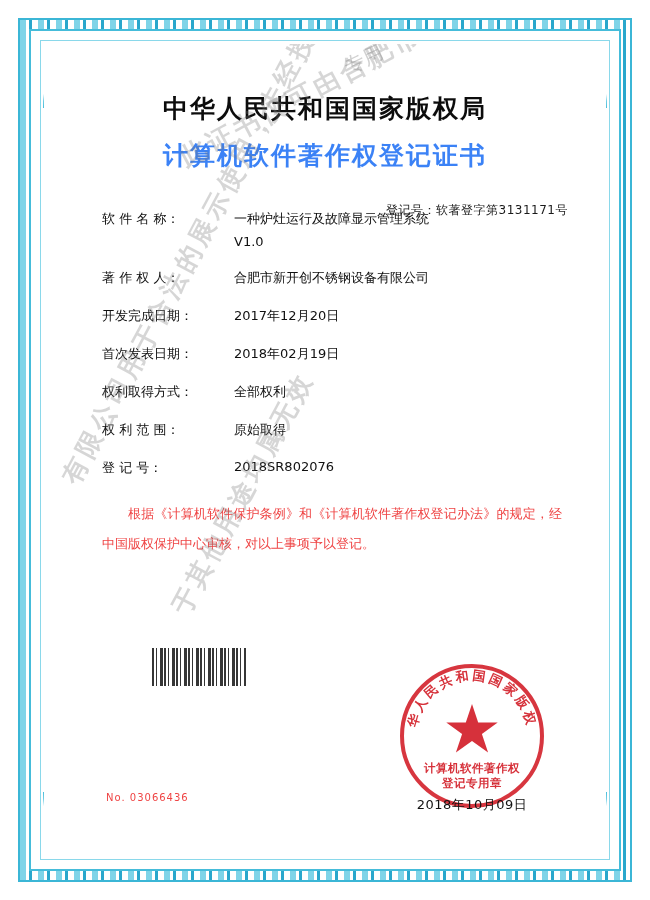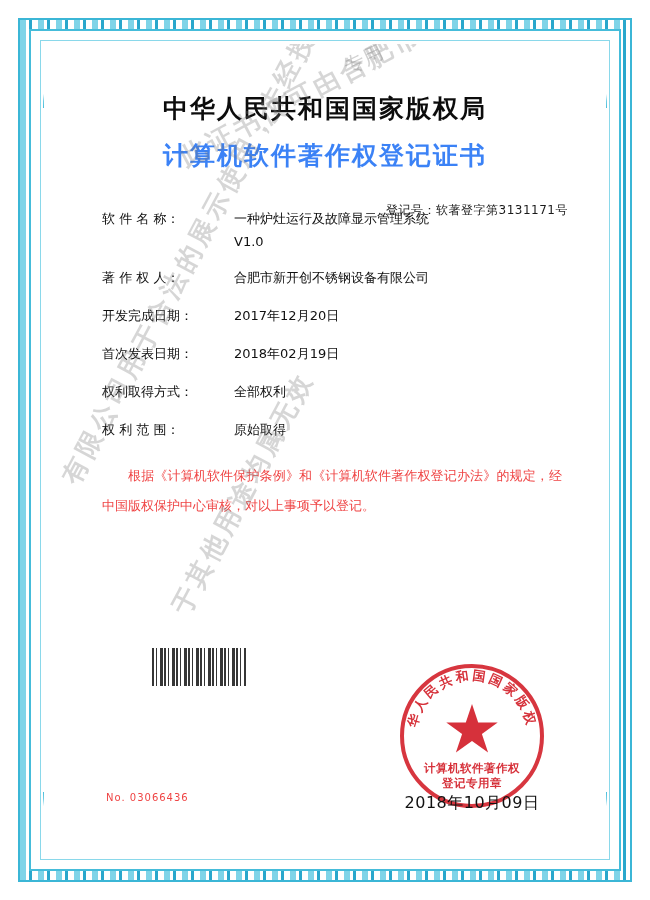--- a/index.html
+++ b/index.html
@@ -196,21 +196,21 @@
     height: 152px;
   }
   .seal svg { display:block; width:100%; height:100%; }
   .seal-date {
     position: absolute;
     right: 58px;
     bottom: 42px;
     width: 152px;
     text-align: center;
     font-family: "DejaVu Sans", sans-serif;
-    font-size: 16px;
+    font-size: 13px;
     color: #111;
     letter-spacing: 0.5px;
   }
 
   
   .wm-layer {
     position: absolute;
     left: 0; top: 0;
     width: 562px; height: 812px;
     pointer-events: none;
@@ -371,20 +371,24 @@
         <div class="row">
           <div class="label">权利取得方式：</div>
           <div class="value">全部权利</div>
         </div>
 
         <div class="row">
           <div class="label">权 利 范 围：</div>
           <div class="value">原始取得</div>
         </div>
 
+        <div class="row">
+          <div class="label">登 记 号：</div>
+          <div class="value">2018SR802076</div>
+        </div>
 
       </div>
 
       <div class="statement">根据《计算机软件保护条例》和《计算机软件著作权登记办法》的规定，经中国版权保护中心审核，对以上事项予以登记。</div>
 
       <div class="barcode"></div>
 
       <div class="serial">
         <span>No.</span>
         <span>03066436</span>

